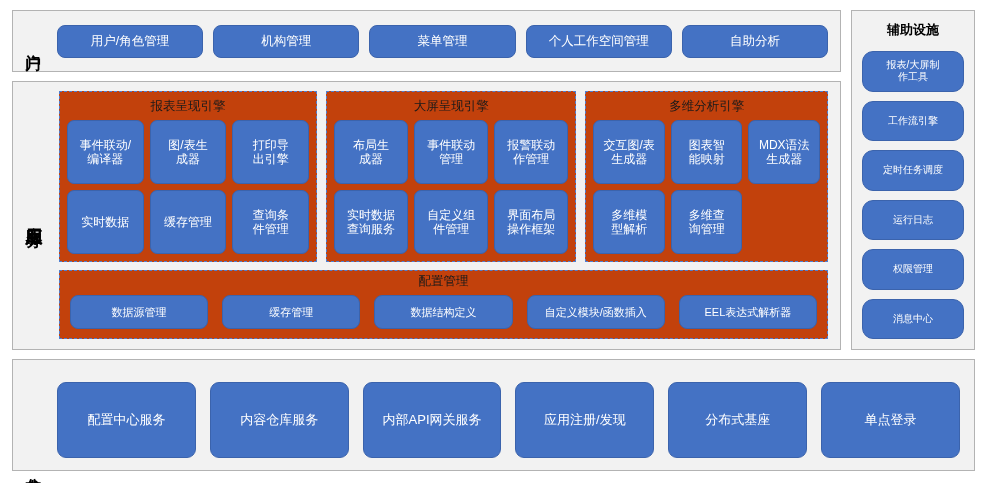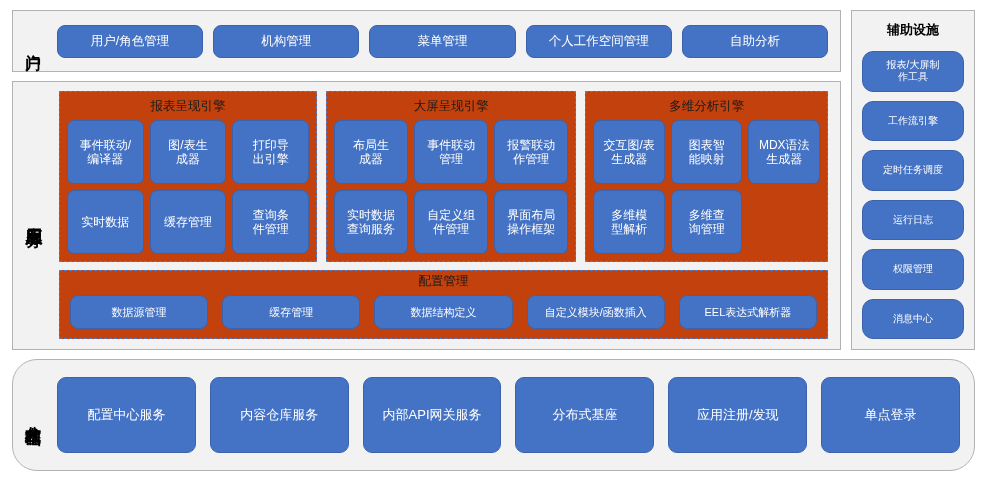--- a/index.html
+++ b/index.html
@@ -200,22 +200,21 @@
   }
   .aux-list .btn {
     flex: 1 1 0;
     font-size: 10px;
     border-radius: 11px;
   }
 
   
   .base-panel {
     flex: 0 0 112px;
-    align-items: center;
-    border-radius: 25px;
+    align-items: flex-end;
   }
   .base-panel .vlabel {
     font-size: 16px;
     width: 40px;
   }
   .base-buttons {
     flex: 1 1 auto;
     display: flex;
     align-items: center;
     gap: 14px;
@@ -336,19 +335,19 @@
     </section>
 
   </div>
 
   <section class="panel base-panel">
     <div class="vlabel">分布式基础</div>
     <div class="base-buttons">
       <div class="btn">配置中心服务</div>
       <div class="btn">内容仓库服务</div>
       <div class="btn">内部API网关服务</div>
+      <div class="btn">应用注册/发现</div>
       <div class="btn">分布式基座</div>
-      <div class="btn">应用注册/发现</div>
       <div class="btn">单点登录</div>
     </div>
   </section>
 
 </div>
 
 </body></html>

